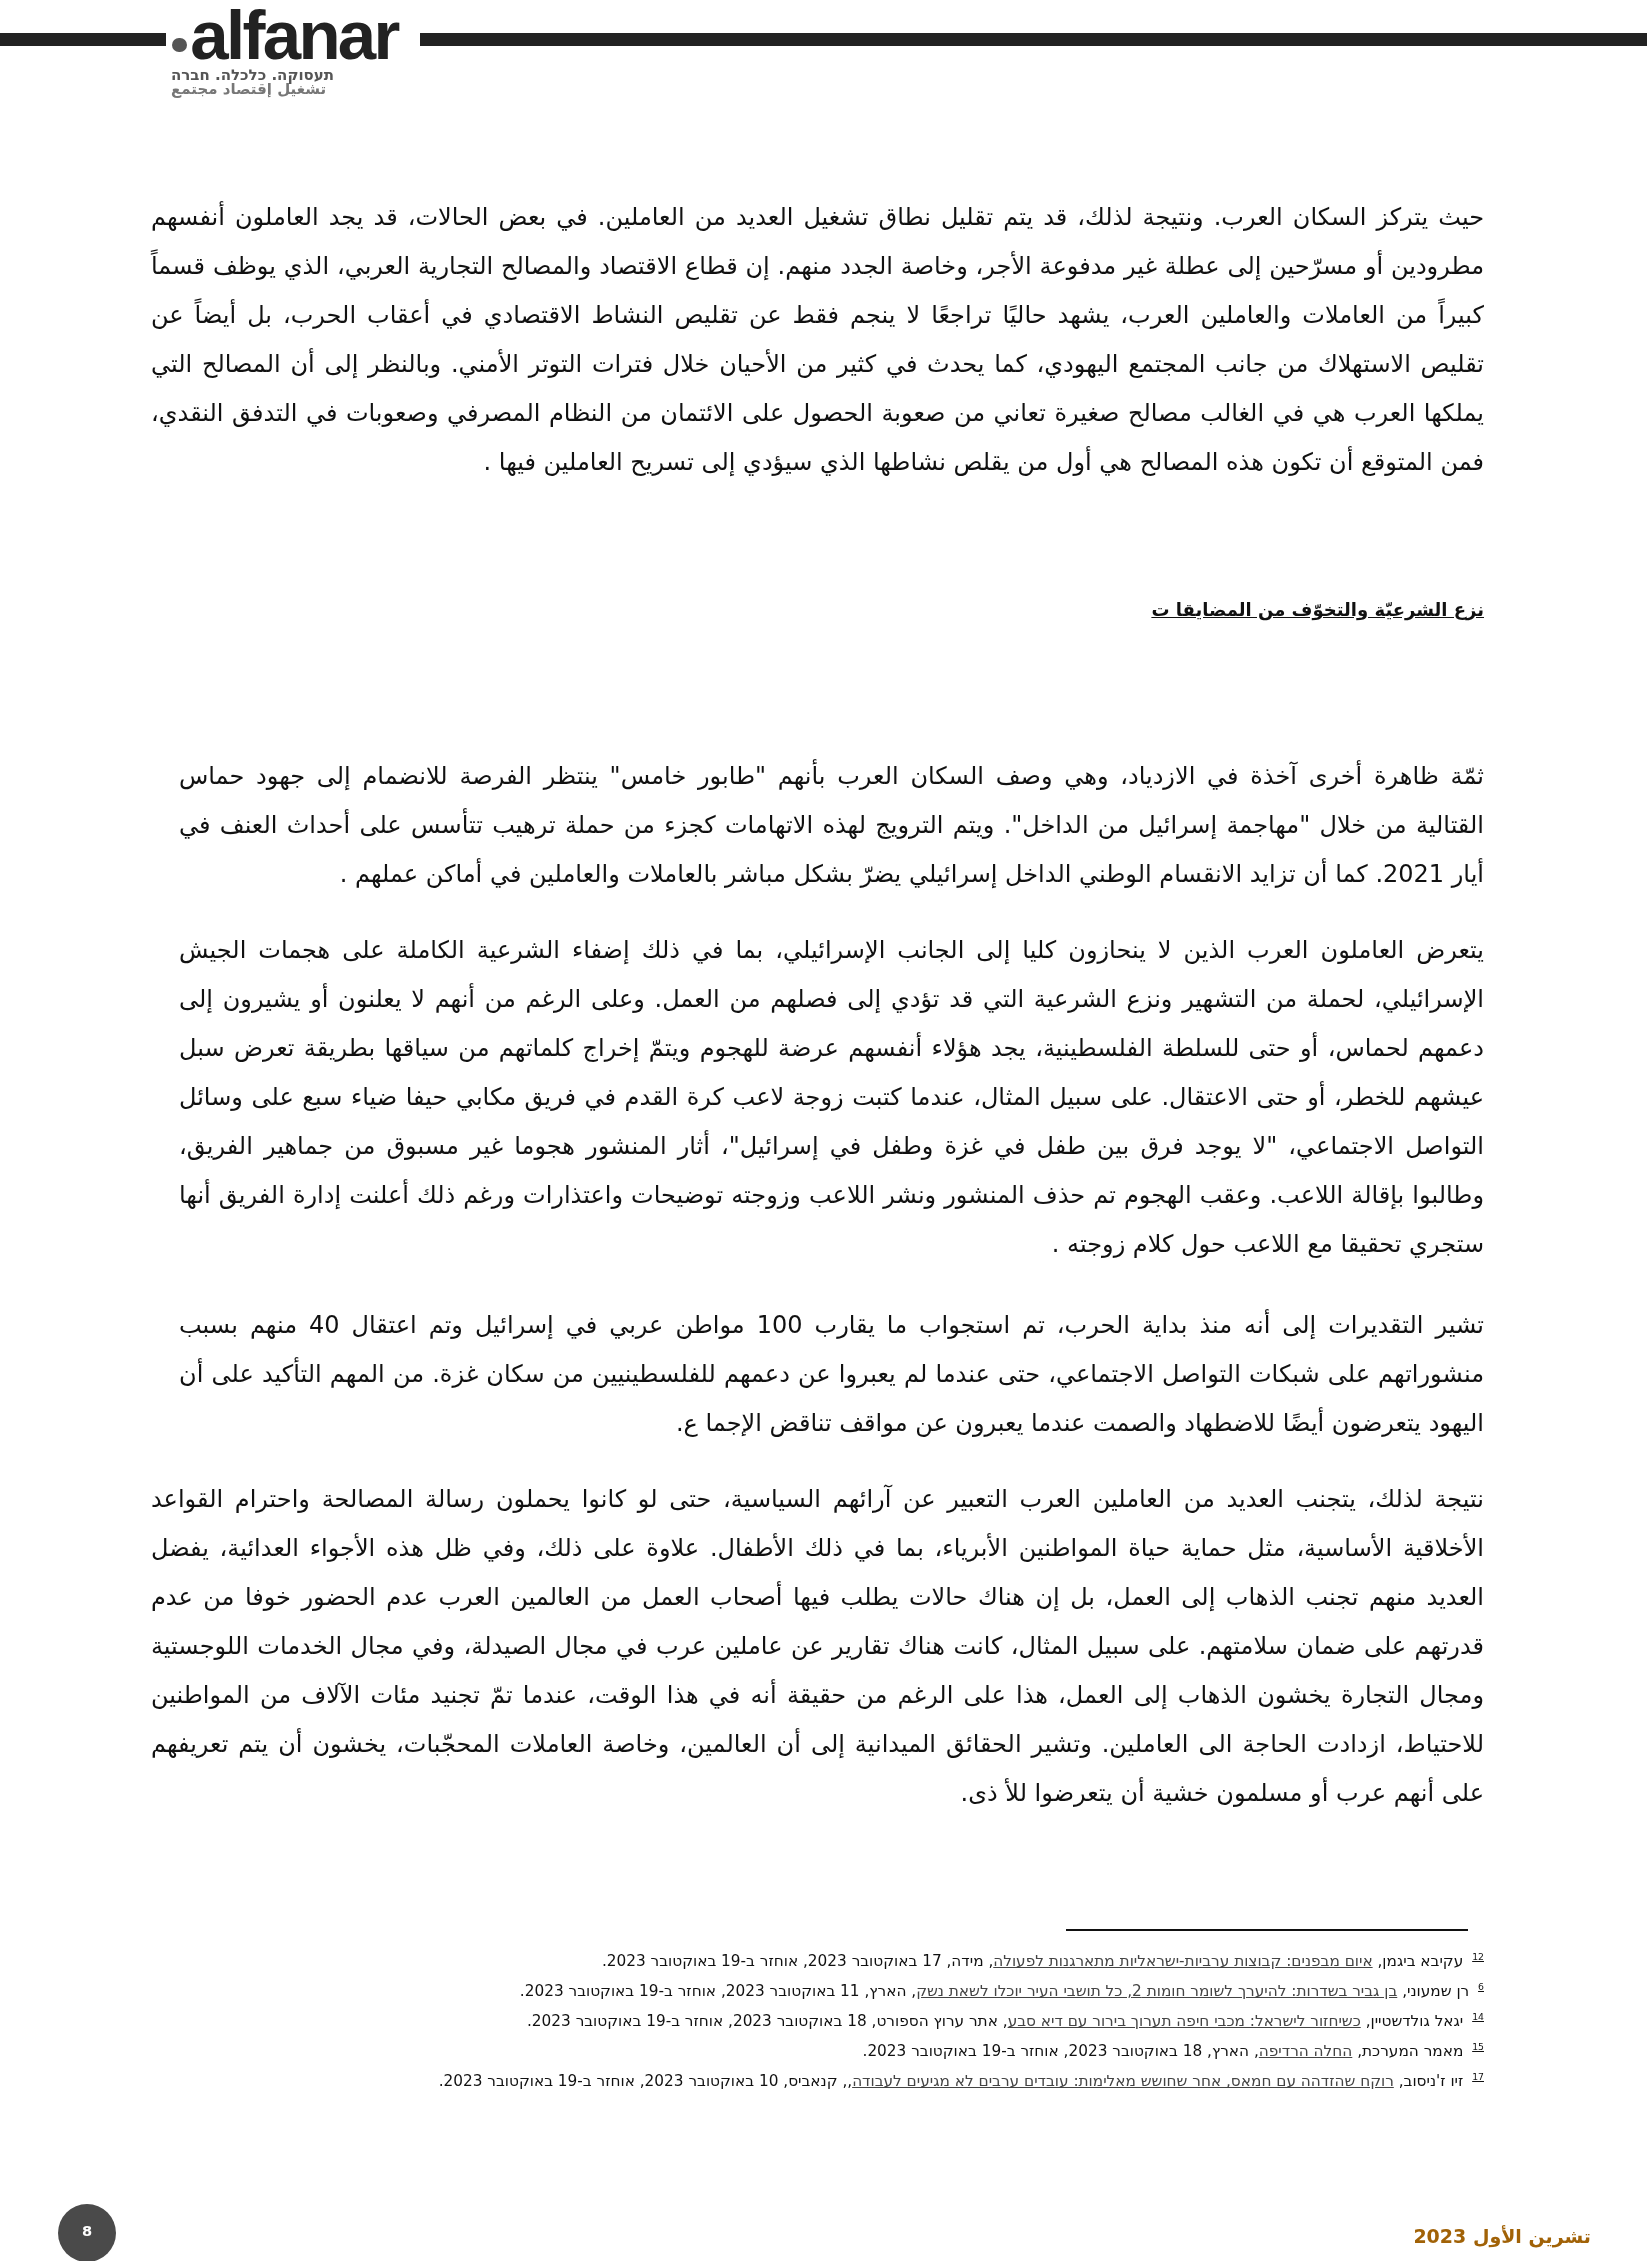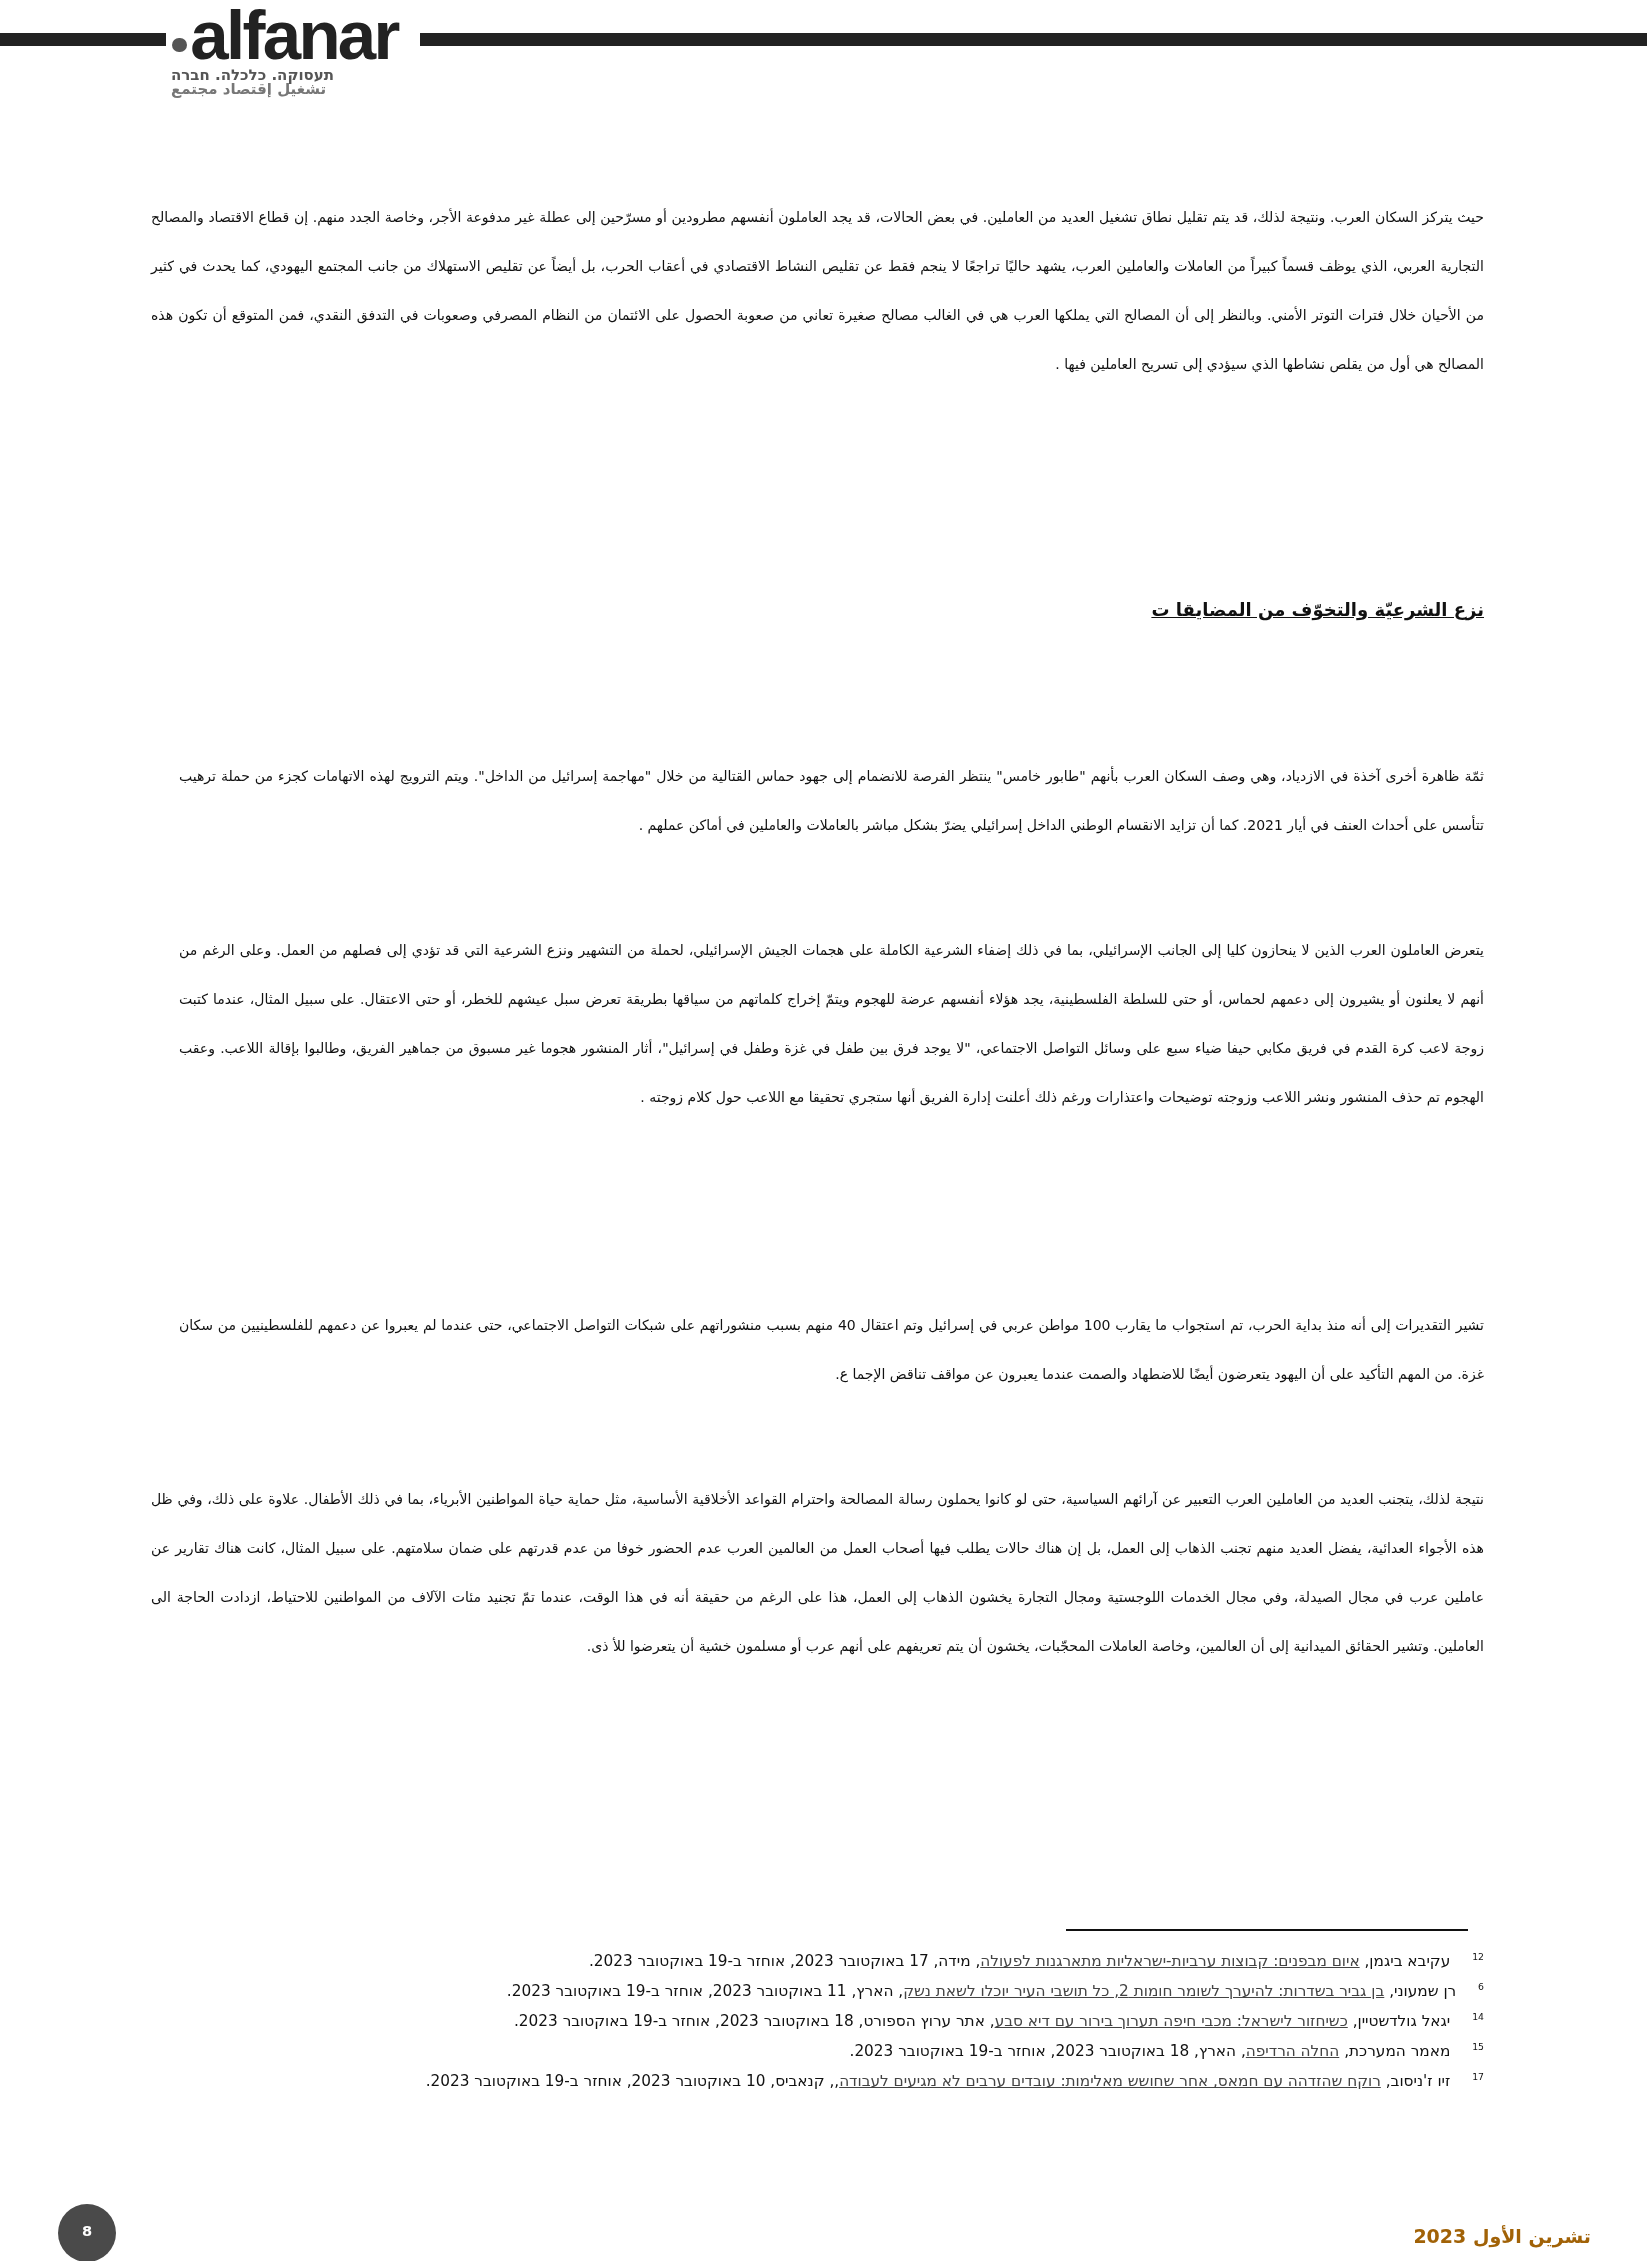--- a/index.html
+++ b/index.html
@@ -20,42 +20,42 @@
   .logo-sub {
     position: absolute; left: 0; width: 246px; text-align: left; direction: rtl;
     font-family: "DejaVu Sans", sans-serif; font-size: 15px; color: #555; line-height: 13.3px; font-weight: bold;
   }
   .logo-sub.l1 { top: 66px; }
   .logo-sub.l2 { top: 80px; color: #777; }
 
   
   .para {
     position: absolute; direction: rtl; text-align: justify;
-    font-family: "DejaVu Sans", sans-serif; font-size: 14px; line-height: 49px;
+    font-family: "DejaVu Sans", sans-serif; font-size: 24px; line-height: 49px;
     color: #111;
   }
   .p-top { left: 151px; top: 193px; width: 1333px; }
   .section-heading {
     position: absolute; right: 163px; top: 599px; direction: rtl;
     font-family: "DejaVu Sans", sans-serif; font-weight: bold; font-size: 18px;
     text-decoration: underline; color: #111;
   }
   .p-a { left: 179px; top: 752px; width: 1305px; }
   .p-b { left: 179px; top: 926px; width: 1305px; }
   .p-c { left: 179px; top: 1301px; width: 1305px; }
   .p-d { left: 151px; top: 1475px; width: 1333px; }
 
   
   .fn-rule { position: absolute; left: 1066px; top: 1929px; width: 402px; height: 2px; background: #111; }
   .footnotes {
     position: absolute; right: 163px; top: 1944px; width: 1261px; direction: rtl;
     font-family: "DejaVu Sans", sans-serif; font-size: 15.3px; line-height: 25px; color: #111;
   }
   .fn { white-space: nowrap; }
-  .fn sup { font-size: 9.3px; vertical-align: super; margin-left: 17px; }
+  .fn sup { font-size: 9.3px; vertical-align: super; margin-left: 4px; text-decoration: underline; }
   .fn .link { text-decoration: underline; color: #444; }
 
   
   .page-num {
     position: absolute; left: 58px; top: 2204px; width: 58px; height: 58px; border-radius: 50%;
     background: #4a4a4a; color: #fff; text-align: center; line-height: 54px;
     font-family: "DejaVu Sans", sans-serif; font-weight: bold; font-size: 14.6px;
   }
   .footer-date {
     position: absolute; right: 56px; top: 2225px; direction: rtl;

